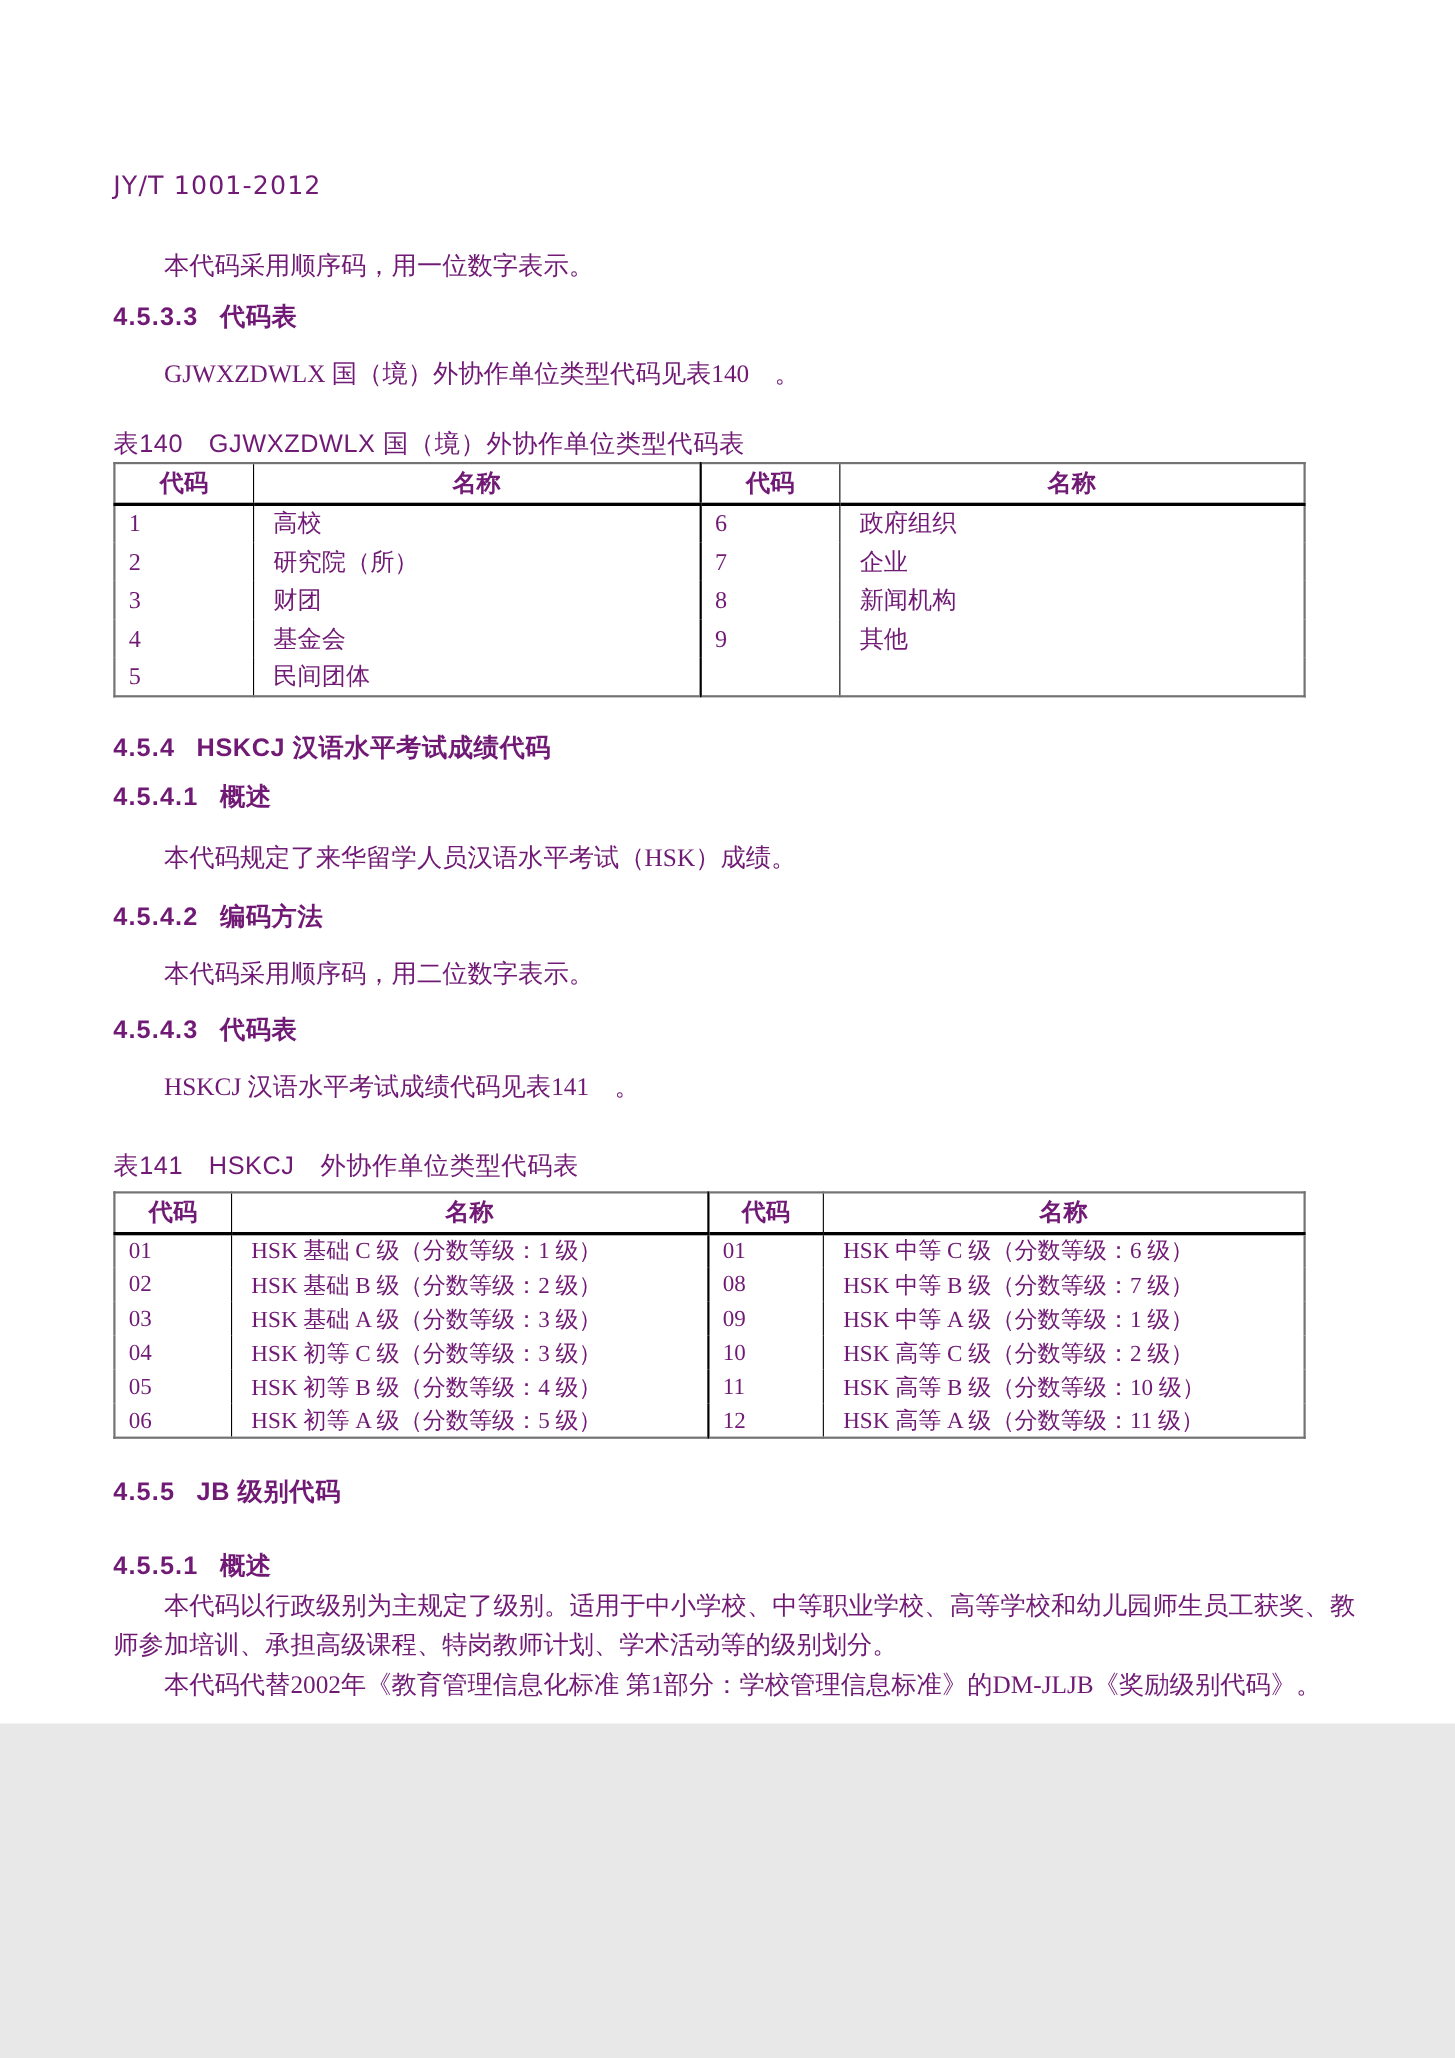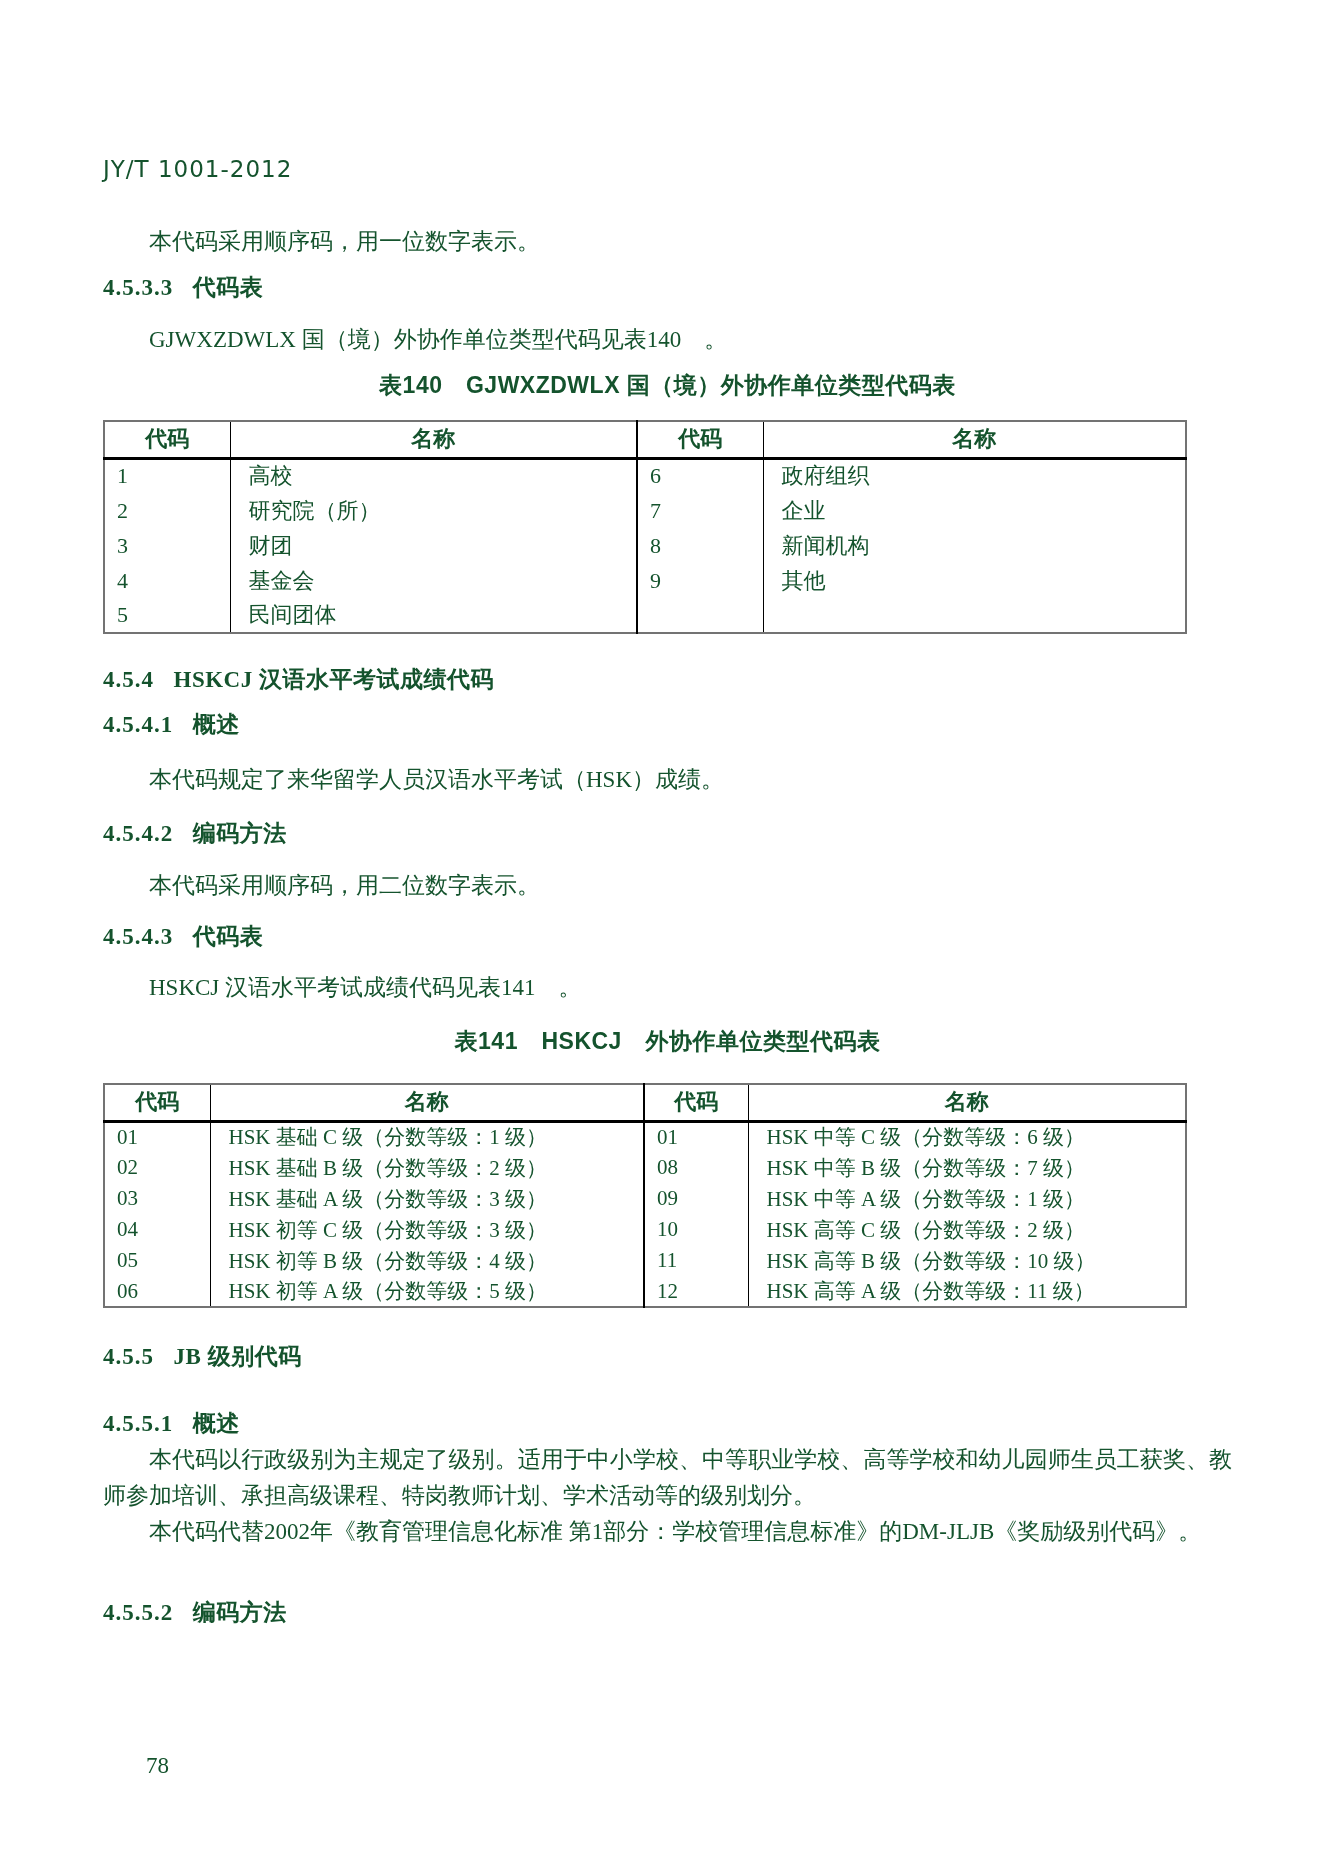--- a/index.html
+++ b/index.html
@@ -1,55 +1,56 @@
 <!DOCTYPE html>
 <html><head>
 <meta charset="utf-8">
 <style>
   * { margin: 0; padding: 0; box-sizing: border-box; }
   html, body { background: #e8e8e8; }
   .page {
     position: relative;
     width: 1323px;
-    height: 1871px;
+    height: 1567px;
     margin: 0 auto;
     background: #ffffff;
-    color: #14532d;
+    color: #701a75;
     font-family: "Liberation Serif", "DejaVu Serif", serif;
     overflow: hidden;
   }
   .abs { position: absolute; left: 103px; right: 91px; }
 
   .doc-code {
     font-family: "DejaVu Sans", "Liberation Sans", sans-serif;
     font-size: 23px;
     letter-spacing: 1px;
     font-weight: 500;
   }
   .para {
     font-size: 23px;
     line-height: 36px;
     text-align: justify;
   }
   .indent { text-indent: 2em; }
 
   .heading {
-    font-family: Liberation Serif, serif;
+    font-family: Liberation Sans, sans-serif;
     font-weight: 600;
     font-size: 23px;
     letter-spacing: 0.5px;
   }
   .heading .h-num { margin-right: 0.85em; letter-spacing: 1px; }
 
   .tbl-caption {
     font-family: "Liberation Sans", "DejaVu Sans", sans-serif;
-    font-weight: 700;
-    font-size: 23px;
-    text-align: center;
+    font-weight: 400;
+    font-size: 23px;
+    text-align: left;
     letter-spacing: 0.5px;
+    margin-top: 18px;
   }
 
   table.code-table {
     position: absolute;
     left: 103px;
     width: 1082px;
     border-collapse: collapse;
     table-layout: fixed;
     font-size: 22px;
     border: 2px solid #737373;

